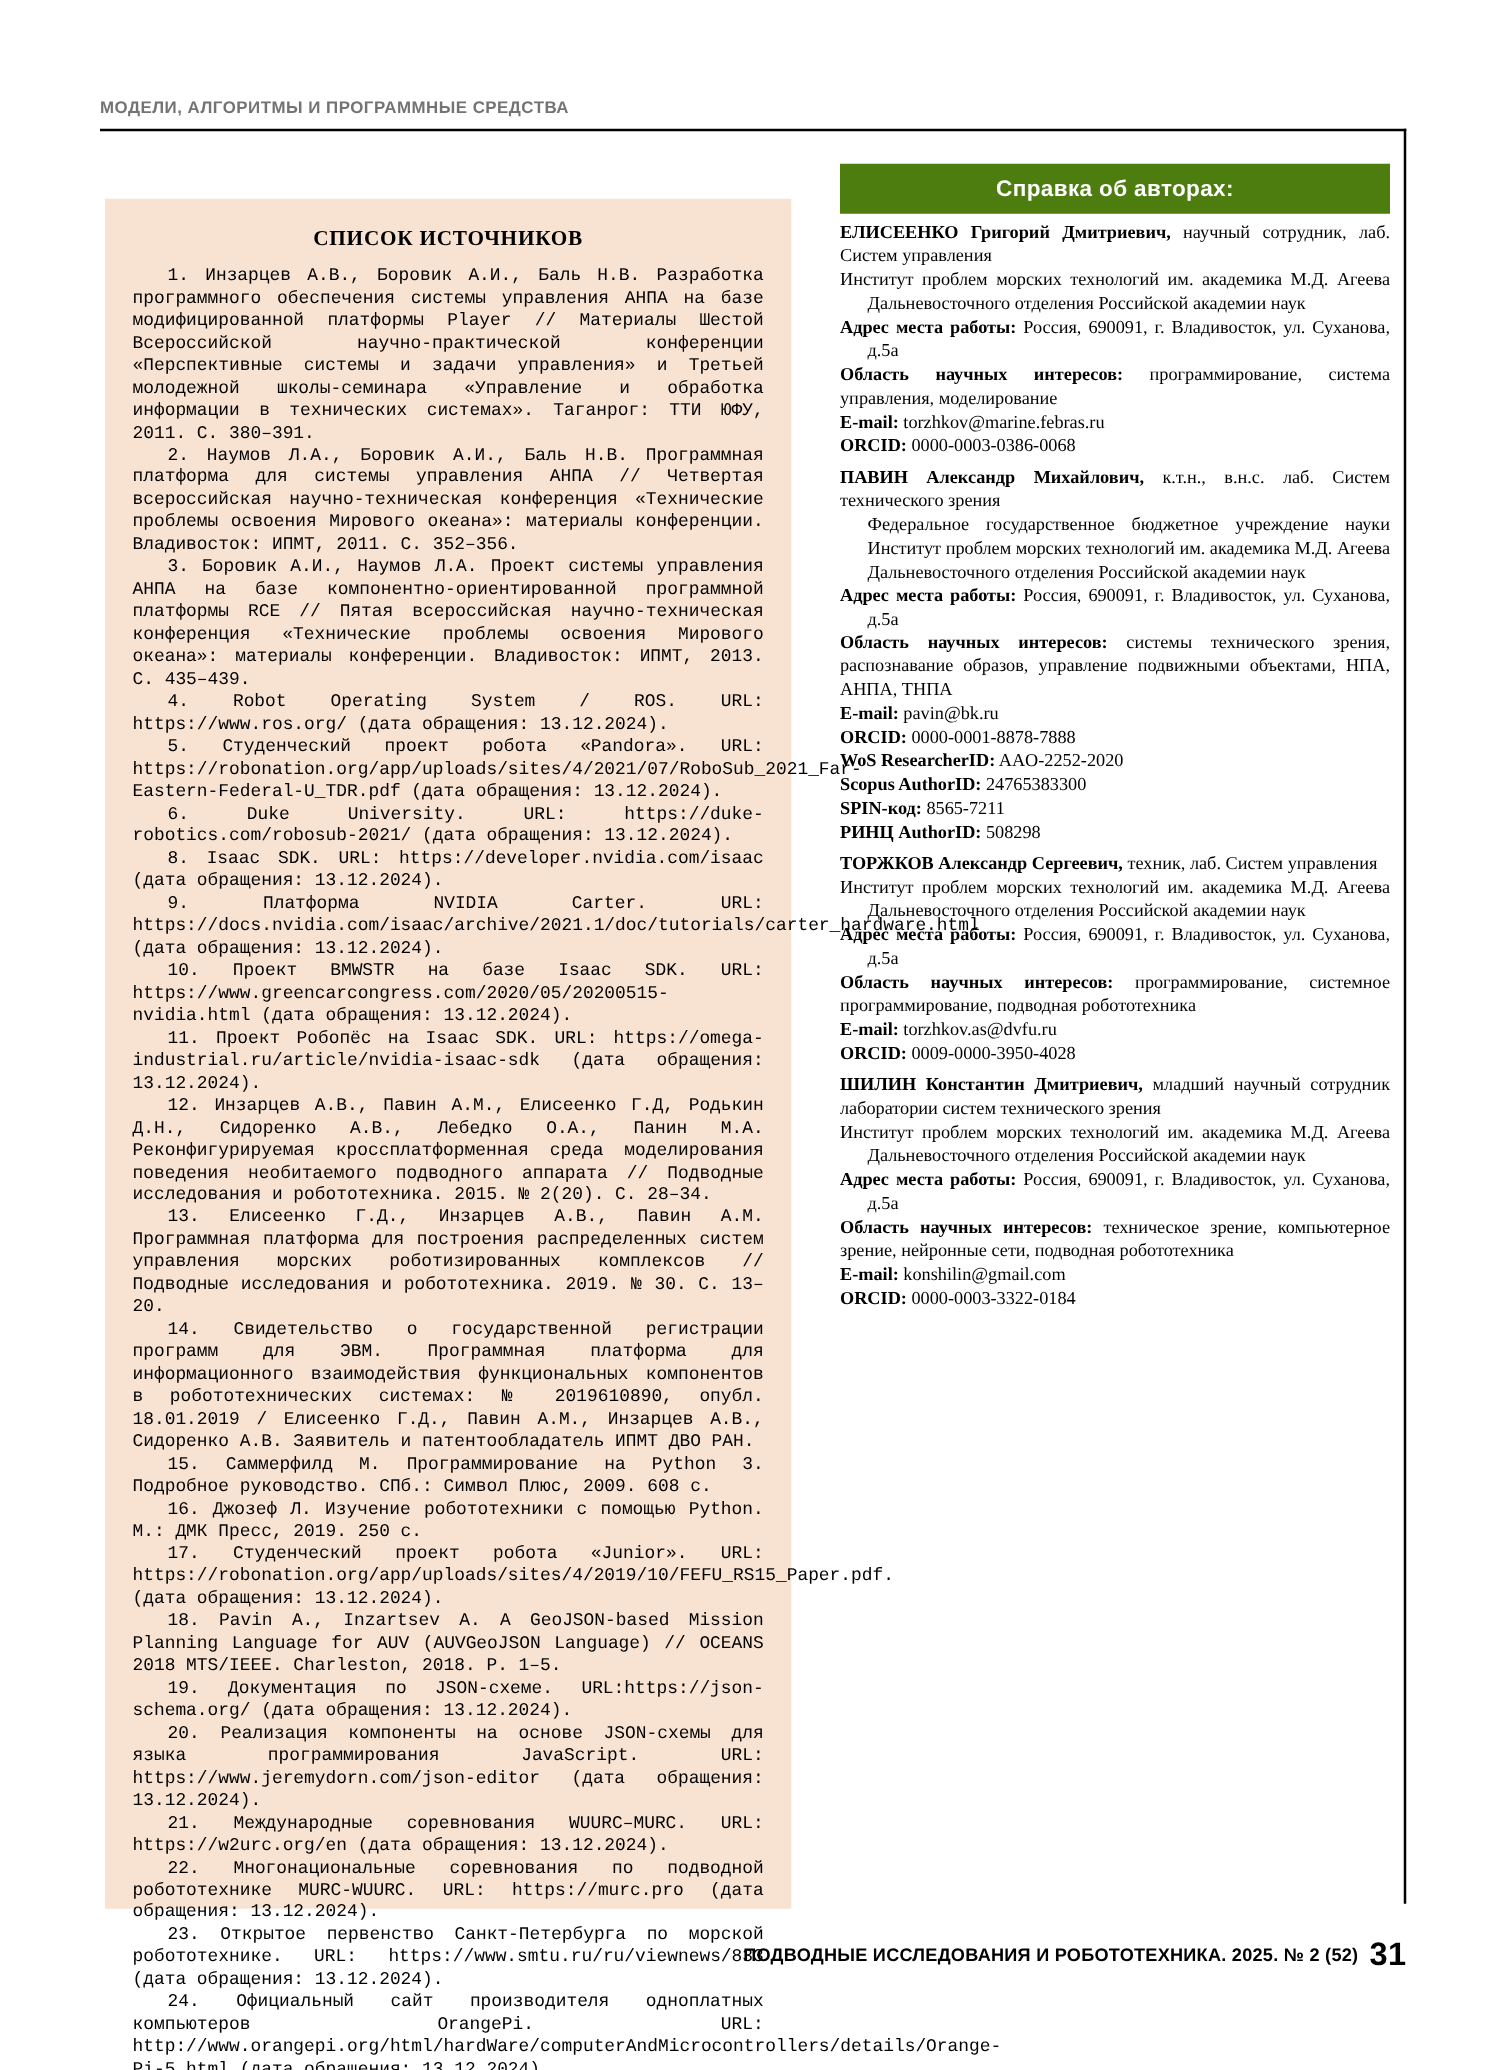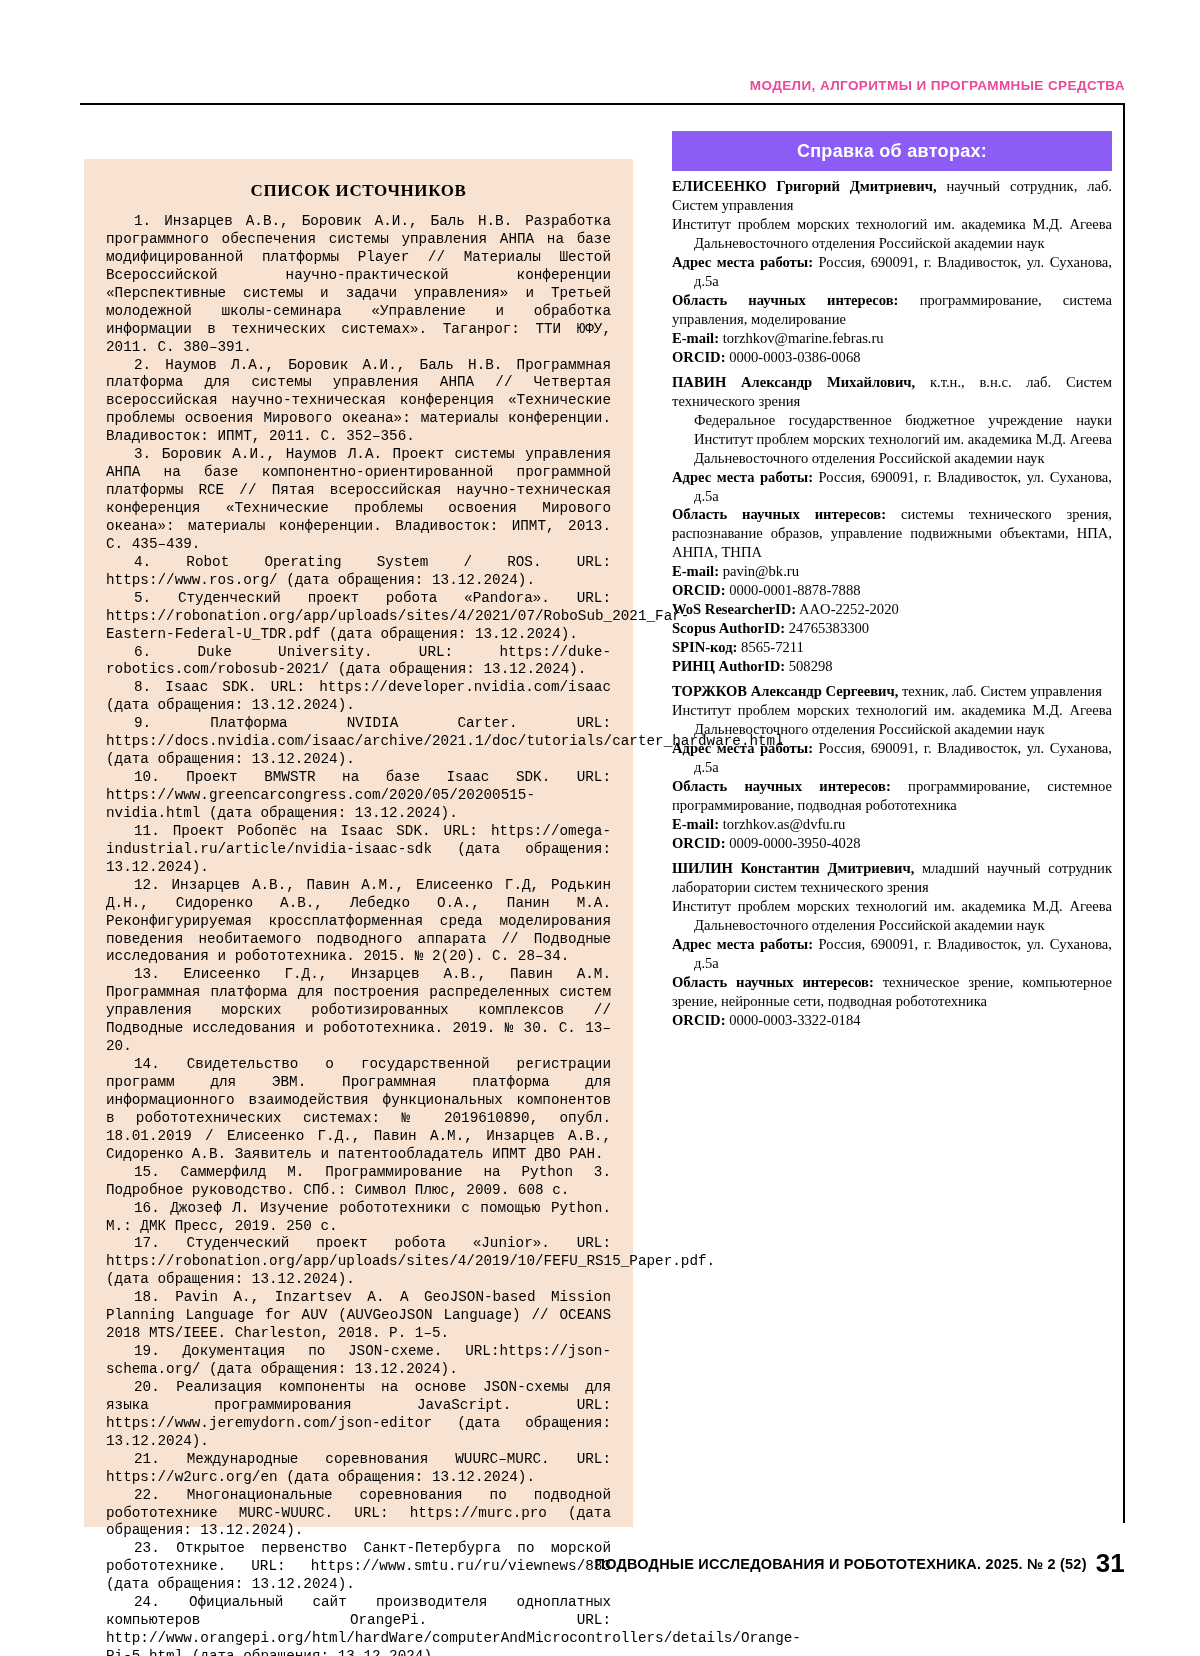--- a/index.html
+++ b/index.html
@@ -21,26 +21,26 @@
     width: 1200px;
     height: 1656px;
   }
 
   
   .running-head {
     position: absolute;
     left: 80px;
     top: 78px;
     width: 1045px;
-    text-align: right;
+    text-align: left;
     font-family: "Liberation Sans", sans-serif;
     font-weight: bold;
     font-size: 13.5px;
     letter-spacing: 0.4px;
-    color: #ec4899;
+    color: #737373;
   }
   .head-rule {
     position: absolute;
     left: 80px;
     top: 103px;
     width: 1045px;
     height: 2px;
     background: #000;
   }
   .right-vrule {
@@ -87,21 +87,21 @@
   
   .authors-col {
     position: absolute;
     left: 672px;
     top: 131px;
     width: 440px;
   }
   .authors-banner {
     width: 440px;
     height: 40px;
-    background: #8b5cf6;
+    background: #4d7c0f;
     color: #ffffff;
     display: flex;
     align-items: center;
     justify-content: center;
     font-family: "Liberation Sans", sans-serif;
     font-weight: bold;
     font-size: 18px;
     letter-spacing: 0.3px;
   }
   .author-block {
@@ -216,20 +216,21 @@
       <p class="flat"><span class="lbl">Область научных интересов:</span> <span>программирование, системное программирование, подводная робототехника</span></p>
       <p class="flat"><span class="lbl">E-mail:</span> <span>torzhkov.as@dvfu.ru</span></p>
       <p class="flat"><span class="lbl">ORCID:</span> <span>0009-0000-3950-4028</span></p>
     </div>
 
     <div class="author-block">
       <p class="flat"><span class="nm">ШИЛИН Константин Дмитриевич,</span><span> младший научный сотрудник лаборатории систем технического зрения</span></p>
       <p>Институт проблем морских технологий им. академика М.Д. Агеева Дальневосточного отделения Российской академии наук</p>
       <p><span class="lbl">Адрес места работы:</span> <span>Россия, 690091, г. Владивосток, ул. Суханова, д.5а</span></p>
       <p class="flat"><span class="lbl">Область научных интересов:</span> <span>техническое зрение, компьютерное зрение, нейронные сети, подводная робототехника</span></p>
+      <p class="flat"><span class="lbl">E-mail:</span> <span>konshilin@gmail.com</span></p>
       <p class="flat"><span class="lbl">ORCID:</span> <span>0000-0003-3322-0184</span></p>
     </div>
   </div>
 
   <div class="footer">
     <span>ПОДВОДНЫЕ ИССЛЕДОВАНИЯ И РОБОТОТЕХНИКА. 2025. № 2 (52)</span><span class="pageno">31</span>
   </div>
 
 </div>
 

